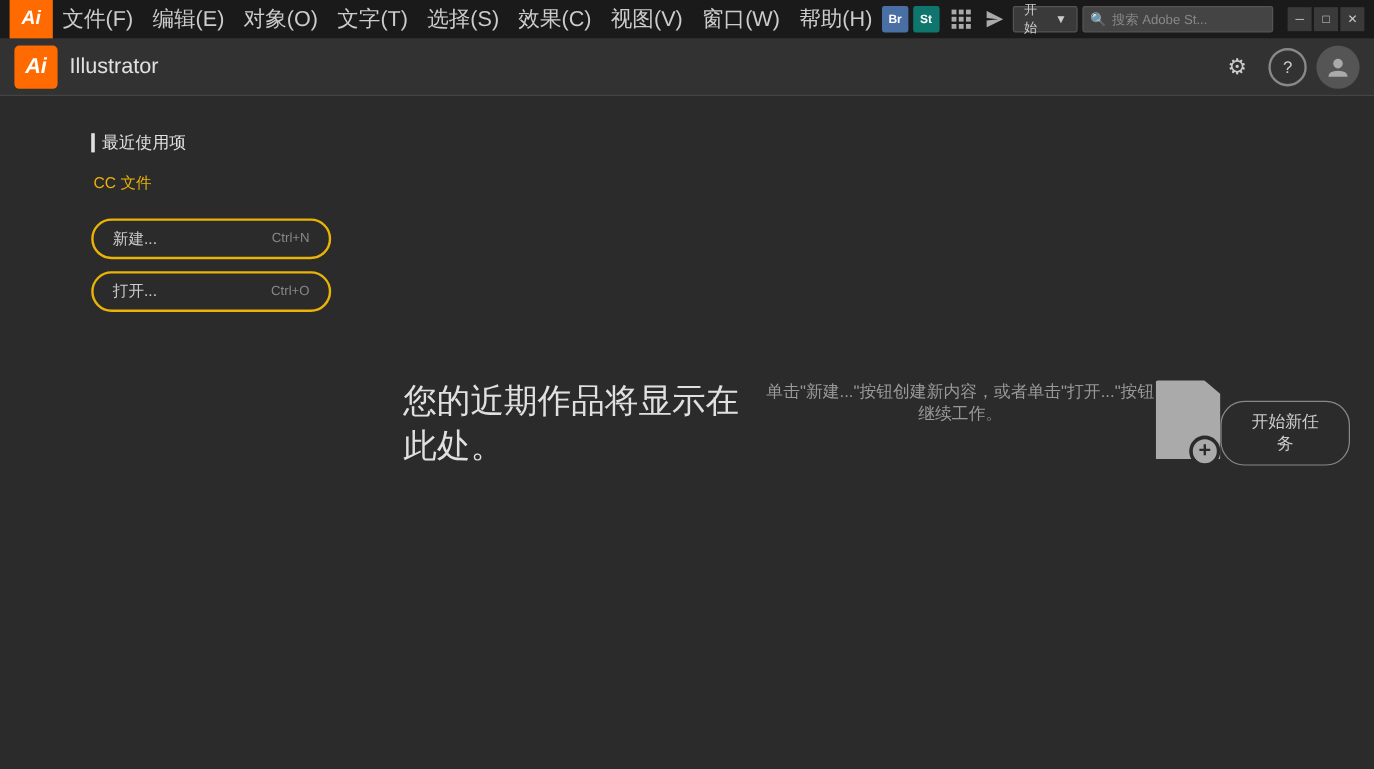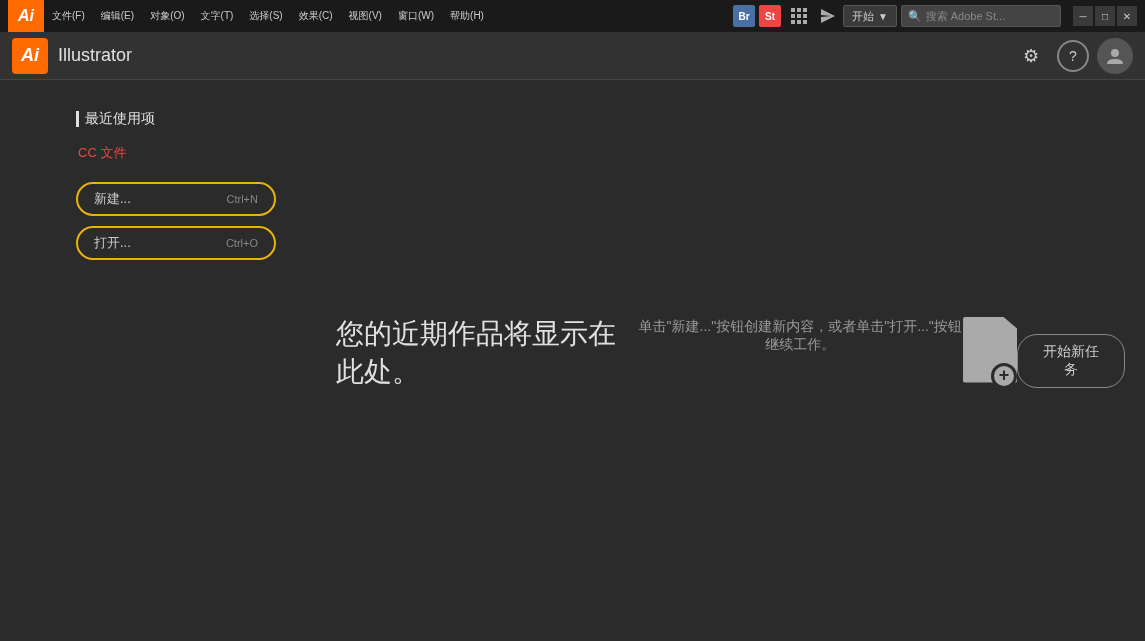--- a/index.html
+++ b/index.html
@@ -38,21 +38,21 @@
       display: flex;
       align-items: center;
       gap: 0;
       flex: 1;
     }
     .menu-item {
       padding: 0 8px;
       height: 32px;
       display: flex;
       align-items: center;
-      font-size: 10px;
+      font-size: 18px;
       color: #ccc;
       cursor: pointer;
       white-space: nowrap;
     }
     .title-bar-right {
       display: flex;
       align-items: center;
       gap: 4px;
       margin-left: auto;
     }
@@ -73,21 +73,21 @@
       height: 22px;
       display: flex;
       align-items: center;
       justify-content: center;
       font-size: 10px;
       font-weight: bold;
       border-radius: 2px;
       cursor: pointer;
     }
     .bridge-icon { background: #4a6fa5; color: white; }
-    .stock-icon { background: #ef4444; color: white; }
+    .stock-icon { background: #0f766e; color: white; }
     .search-box {
       width: 160px;
       height: 22px;
       background: #444;
       border: 1px solid #555;
       border-radius: 2px;
       padding: 0 6px;
       color: #aaa;
       font-size: 11px;
       display: flex;
@@ -212,21 +212,21 @@
     }
     .section-title::before {
       content: '';
       display: inline-block;
       width: 3px;
       height: 16px;
       background: #e0e0e0;
     }
     .sub-item {
       font-size: 13px;
-      color: #ef4444;
+      color: #eab308;
       margin-bottom: 20px;
       margin-left: 2px;
       margin-top: 15px;
     }
     .action-btn {
       display: flex;
       align-items: center;
       justify-content: space-between;
       width: 200px;
       height: 34px;

